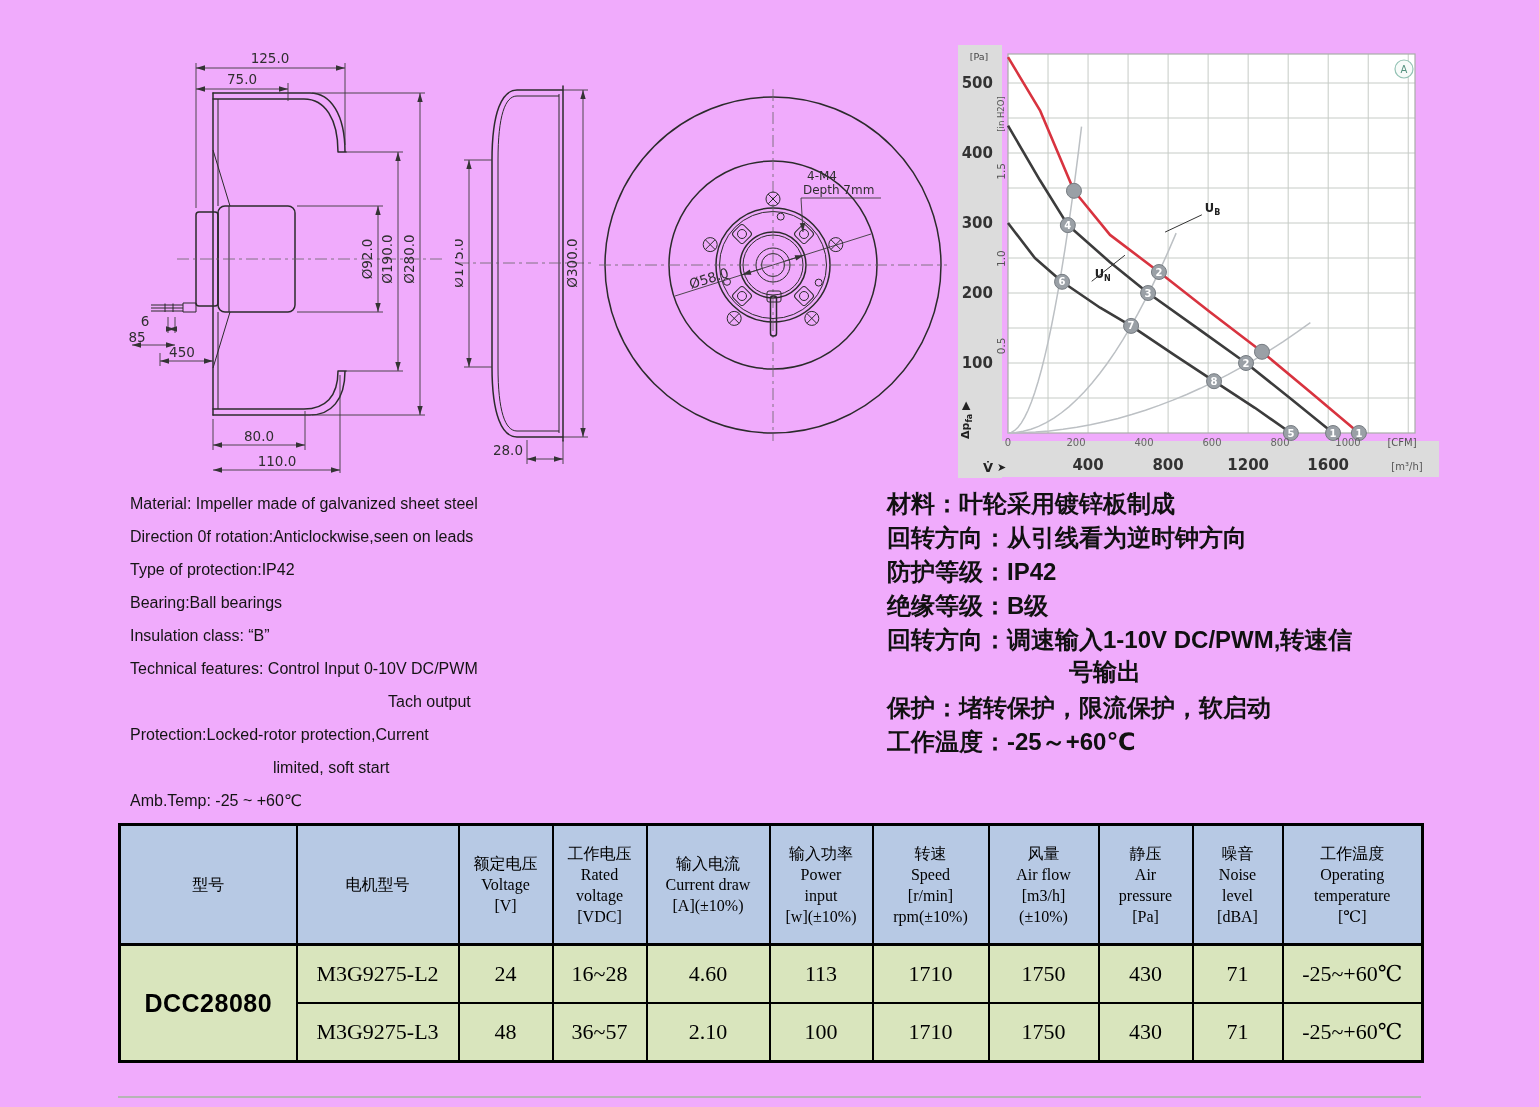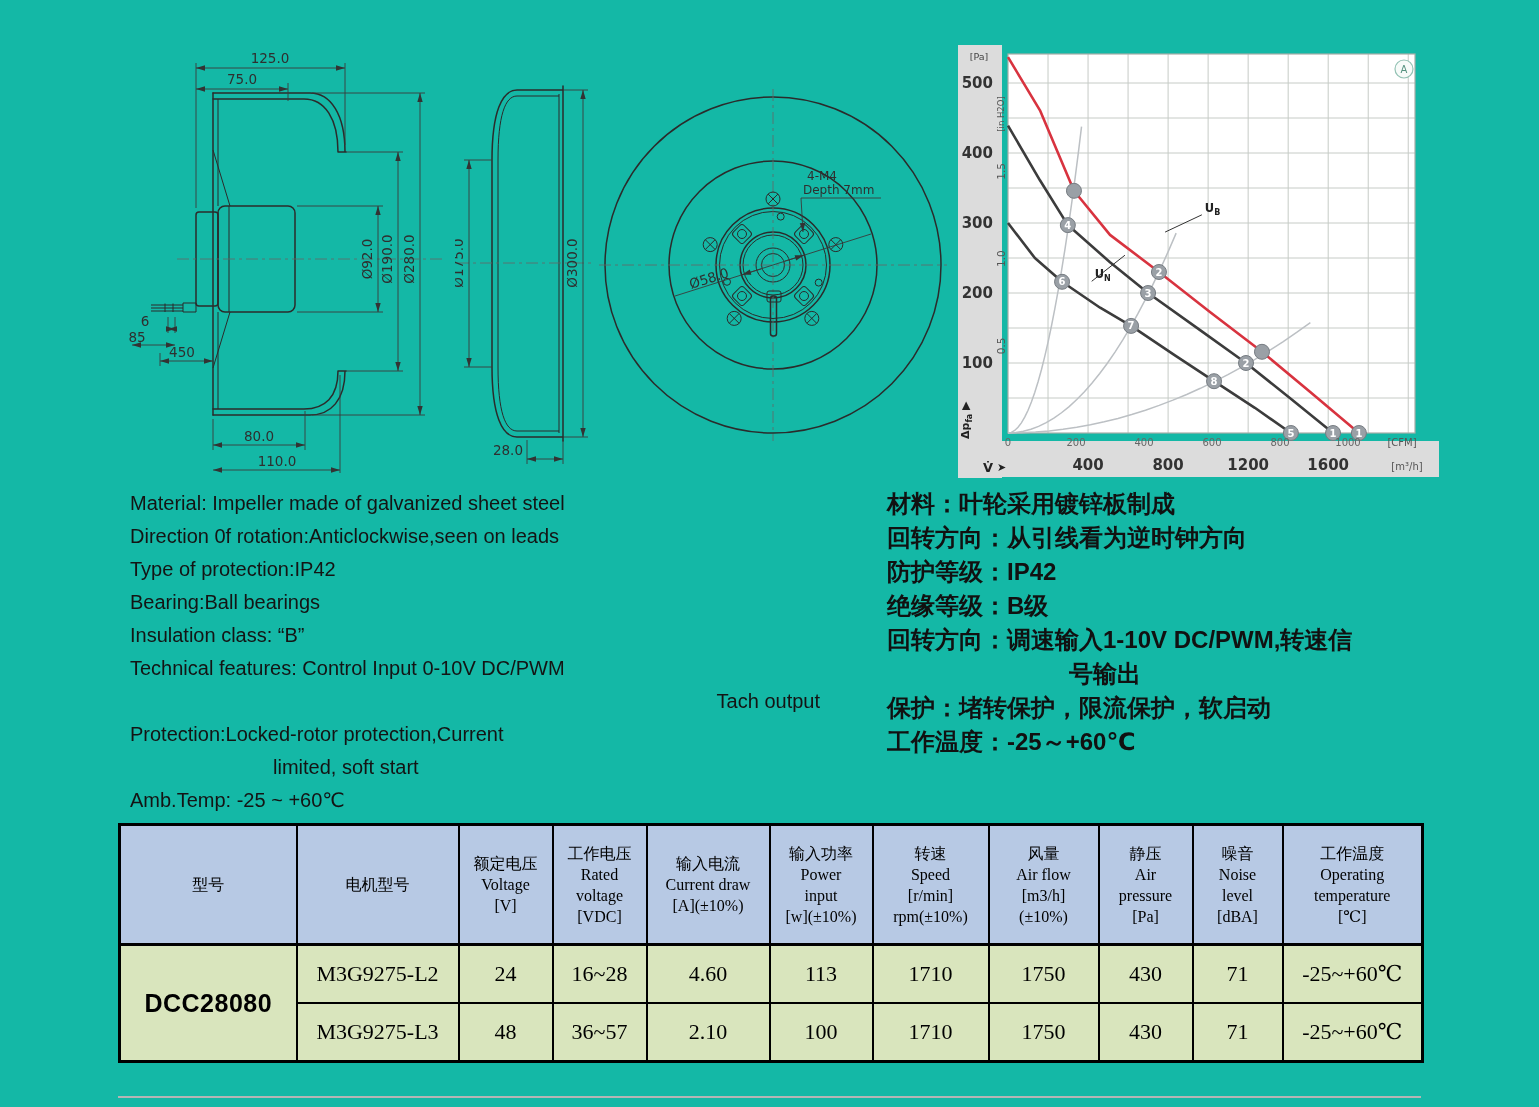--- a/index.html
+++ b/index.html
@@ -1,33 +1,33 @@
 <!DOCTYPE html>
 <html><head>
 <meta charset="utf-8">
 <style>
   html,body{margin:0;padding:0;background:#ffffff;}
-  .page{position:relative;width:1539px;height:1107px;background:#14b8a6;overflow:hidden;
+  .page{position:relative;width:1539px;height:1107px;background:#f0abfc;overflow:hidden;
         font-family:"Liberation Sans","DejaVu Sans",sans-serif;}
   .abs{position:absolute;}
   
   .ol{fill:none;stroke:#2b2b2b;stroke-width:1.5;stroke-linejoin:round;stroke-linecap:round;}
   .ol2{fill:none;stroke:#2b2b2b;stroke-width:1;stroke-linejoin:round;}
   .dl{fill:none;stroke:#3a3a3a;stroke-width:0.9;}
   .cl{fill:none;stroke:#666;stroke-width:0.8;stroke-dasharray:12 4 3 4;}
   .dt{font:13.5px "DejaVu Sans",sans-serif;fill:#2f2f2f;}
   .dts{font:12px "DejaVu Sans",sans-serif;fill:#2f2f2f;}
   
-  .specs-en{left:130px;top:487px;width:690px;font-size:20px;line-height:33px;color:#141414;}
+  .specs-en{left:130px;top:487px;width:690px;font-size:16px;line-height:33px;color:#141414;}
   .specs-en .ln{white-space:nowrap;}
-  .specs-en .ind1{padding-left:258px;text-align:right;}
+  .specs-en .ind1{padding-left:258px;}
   .specs-en .ind2{padding-left:143px;}
   .specs-zh{left:887px;top:487px;width:640px;font-size:24px;line-height:34px;font-weight:bold;color:#111;}
   .specs-zh .ln{white-space:nowrap;}
-  .specs-zh .ind1{padding-left:182px;}
+  .specs-zh .ind1{padding-left:182px;font-family:Liberation Mono, monospace;}
   
   .spec-table{position:absolute;left:118px;top:823px;width:1303px;border-collapse:collapse;
               table-layout:fixed;border:3px solid #000;
               font-family:"Liberation Serif","DejaVu Serif",serif;}
   .spec-table th,.spec-table td{border:2px solid #000;text-align:center;vertical-align:middle;padding:0 2px;}
   .spec-table th{background:#b7c9e4;font-weight:normal;font-size:16px;line-height:21px;
                  white-space:pre-line;height:117px;}
   .spec-table thead th{border-bottom:3px solid #000;}
   .spec-table td{background:#d9e5bd;font-size:22px;height:56px;}
   .spec-table td.model{font-family:"Liberation Sans","DejaVu Sans",sans-serif;

